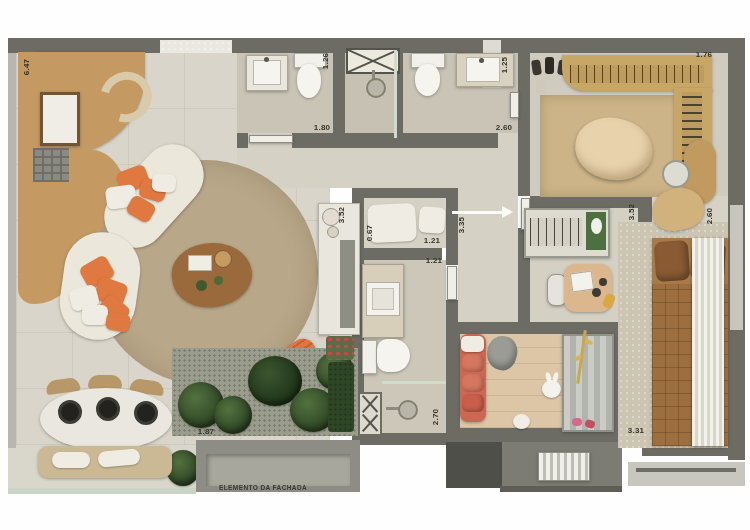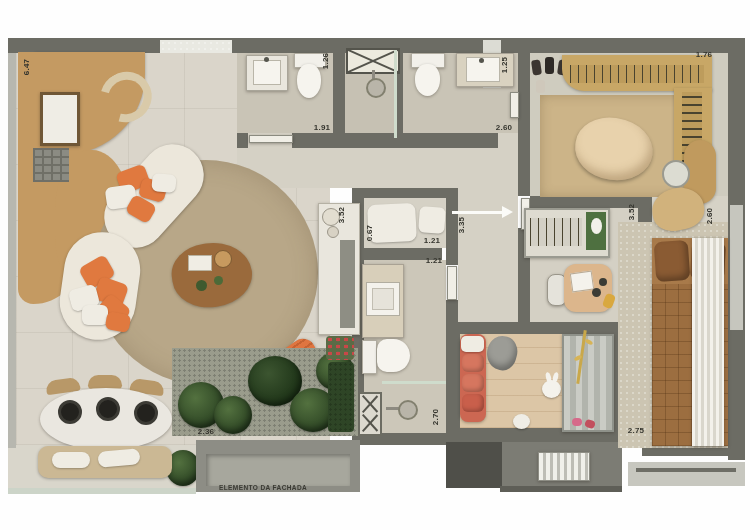--- a/index.html
+++ b/index.html
@@ -285,28 +285,28 @@
     <div class="abs stripes shadow" style="left:562px;top:334px;width:48px;height:94px;background-color:#babdb5;border:2px solid #8f928a;"></div>
     <div class="abs" style="left:580px;top:330px;width:3px;height:54px;background:#c9a84a;transform:rotate(8deg);"></div>
     <div class="abs" style="left:585px;top:340px;width:8px;height:4px;border-radius:50%;background:#d7b456;transform:rotate(30deg);"></div>
     <div class="abs" style="left:574px;top:356px;width:8px;height:4px;border-radius:50%;background:#d7b456;transform:rotate(-30deg);"></div>
     <div class="abs" style="left:572px;top:418px;width:10px;height:8px;border-radius:4px;background:#d66a8a;"></div>
     <div class="abs" style="left:585px;top:420px;width:10px;height:8px;border-radius:4px;background:#c2505e;transform:rotate(20deg);"></div>
   </div>
 
   <span class="dim v" style="left:13px;top:62px;">6.47</span>
   <span class="dim v" style="left:312px;top:56px;">1.26</span>
-  <span class="dim" style="left:308px;top:123px;">1.91</span>
+  <span class="dim" style="left:308px;top:123px;">1.80</span>
   <span class="dim v" style="left:491px;top:60px;">1.25</span>
   <span class="dim" style="left:490px;top:123px;">2.60</span>
   <span class="dim" style="left:690px;top:50px;">1.76</span>
   <span class="dim v" style="left:328px;top:210px;">3.52</span>
   <span class="dim v" style="left:356px;top:228px;">0.67</span>
   <span class="dim" style="left:418px;top:236px;">1.21</span>
   <span class="dim" style="left:420px;top:256px;">1.21</span>
   <span class="dim v" style="left:448px;top:220px;">3.35</span>
   <span class="dim v" style="left:618px;top:207px;">3.52</span>
   <span class="dim v" style="left:696px;top:211px;">2.60</span>
-  <span class="dim" style="left:192px;top:427px;">2.36</span>
+  <span class="dim" style="left:192px;top:427px;">1.87</span>
   <span class="dim v" style="left:422px;top:412px;">2.70</span>
-  <span class="dim" style="left:622px;top:426px;">2.75</span>
+  <span class="dim" style="left:622px;top:426px;">3.31</span>
 
 </div>
 
 </body></html>

